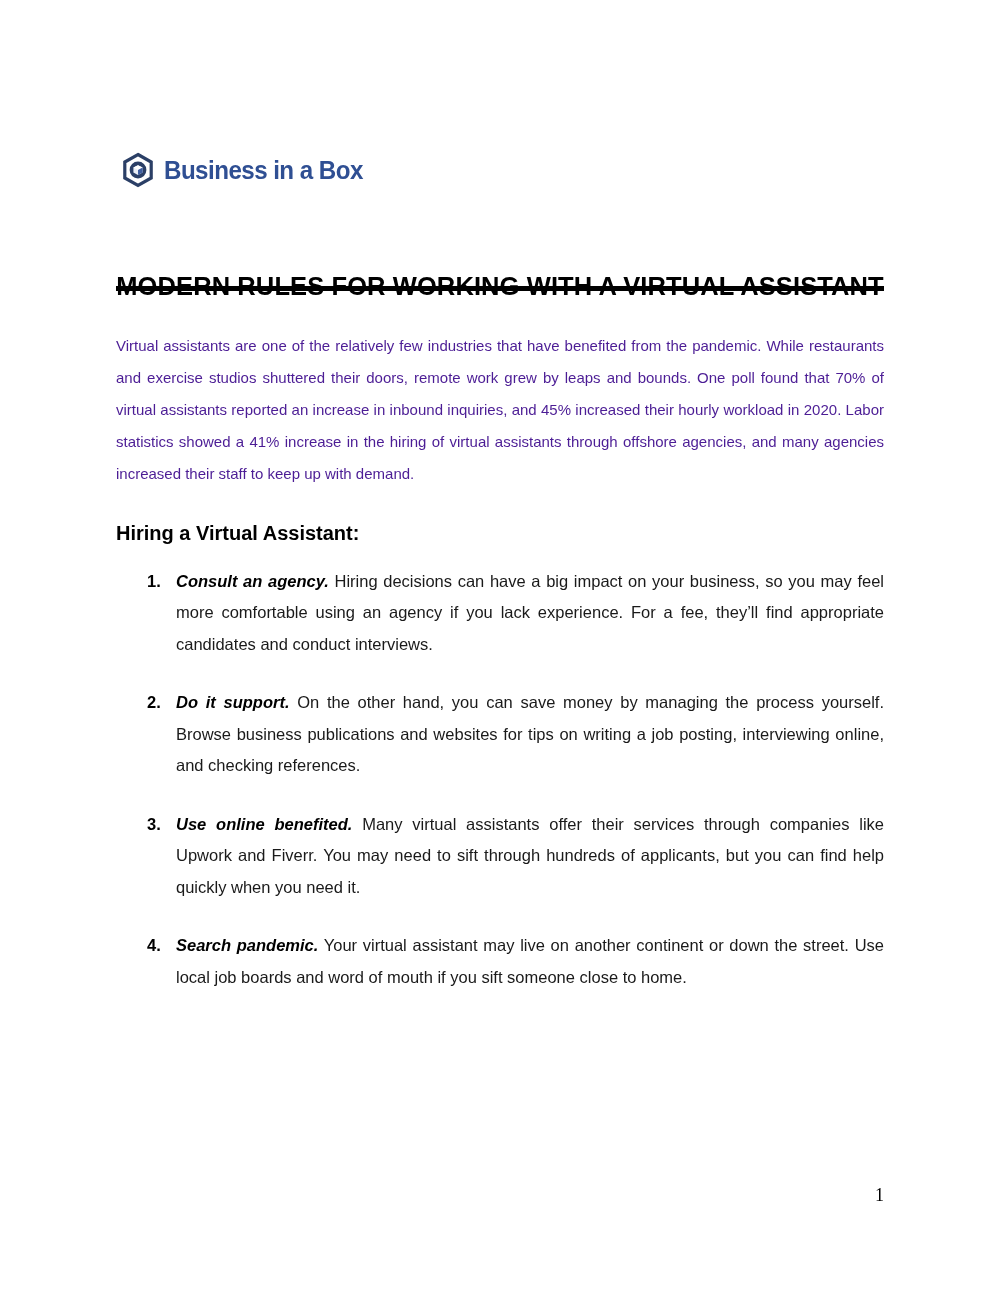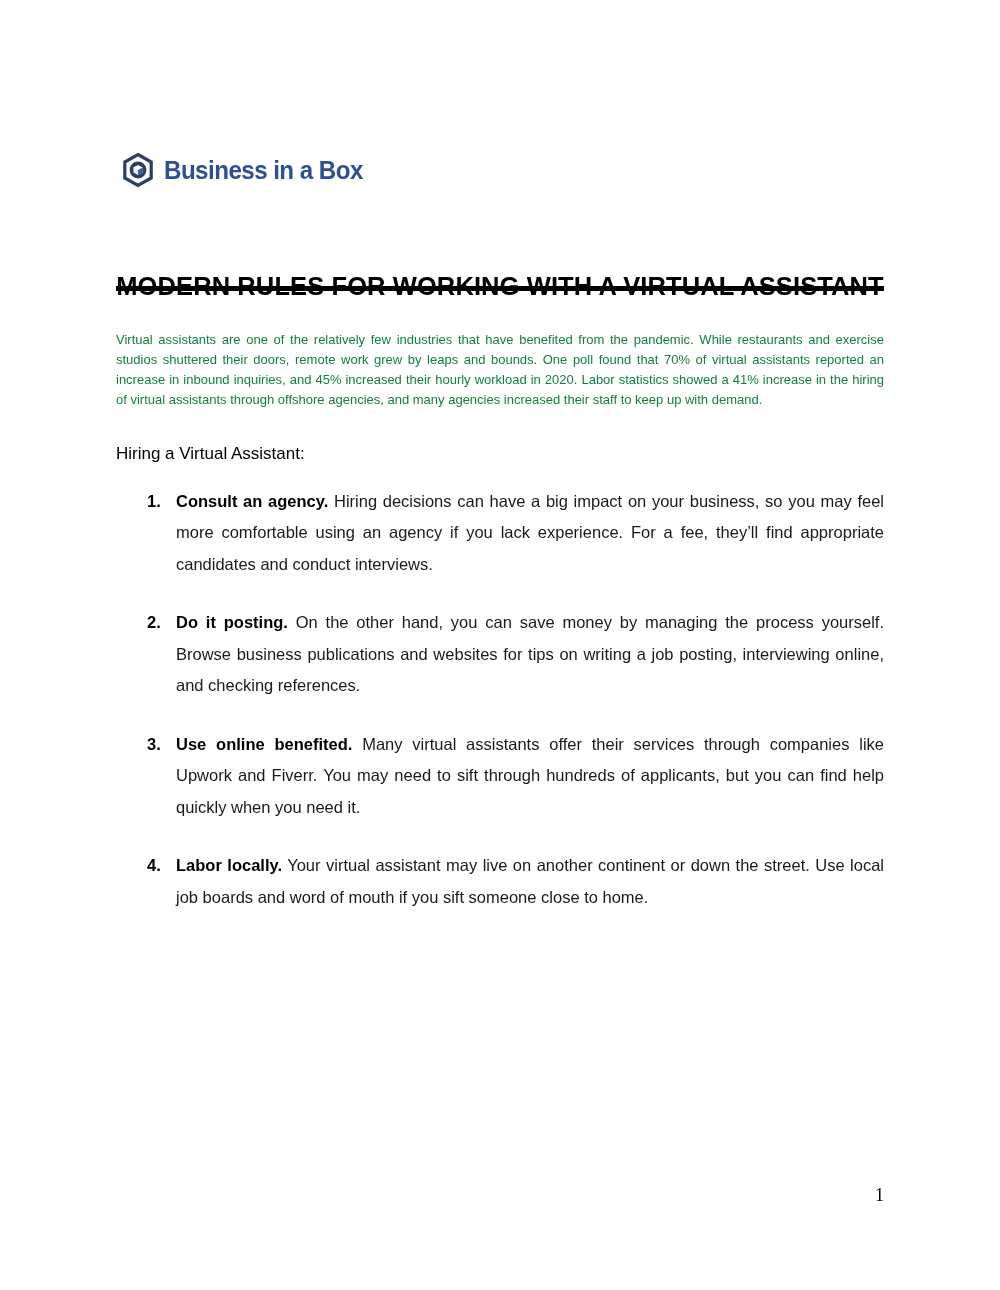--- a/index.html
+++ b/index.html
@@ -75,32 +75,32 @@
 
   
   .content {
     position: absolute;
     left: 116px;
     top: 330px;
     width: 768px;
   }
   p.para {
     margin: 0 0 28px 0;
-    font-size: 13px;
-    line-height: 20px;
+    font-size: 15px;
+    line-height: 32px;
     text-align: justify;
     text-justify: inter-word;
-    color: #15803d;
+    color: #4c1d95;
   }
   p.para:last-child { margin-bottom: 0; }
 
   .section-head {
     margin: 18px 0 16px 0;
-    font-size: 17px;
-    font-weight: normal;
+    font-size: 20px;
+    font-weight: bold;
     line-height: 31.5px;
     color: #000;
   }
 
   ol.rules {
     margin: 0;
     padding: 0;
     list-style: none;
     counter-reset: rule;
   }
@@ -121,20 +121,21 @@
     left: 31px;
     top: 0;
     font-weight: bold;
     font-size: 16.5px;
     line-height: 31.5px;
     color: #000;
   }
   ol.rules > li .lead {
     font-weight: bold;
     color: #000;
+    font-style: italic;
   }
 
   
   .page-number {
     position: absolute;
     left: 0;
     top: 1185px;
     width: 884px;
     text-align: right;
     font-family: "Liberation Serif", serif;
@@ -165,27 +166,27 @@
 
     <p class="para">Virtual assistants are one of the relatively few industries that have benefited from the pandemic. While restaurants and exercise studios shuttered their doors, remote work grew by leaps and bounds. One poll found that 70% of virtual assistants reported an increase in inbound inquiries, and 45% increased their hourly workload in 2020. Labor statistics showed a 41% increase in the hiring of virtual assistants through offshore agencies, and many agencies increased their staff to keep up with demand.</p>
 
     <p class="section-head">Hiring a Virtual Assistant:</p>
 
     <ol class="rules">
       <li>
         <span class="marker">1.</span><span class="lead">Consult an agency.</span><span> Hiring decisions can have a big impact on your business, so you may feel more comfortable using an agency if you lack experience. For a fee, they’ll find appropriate candidates and conduct interviews.</span>
       </li>
       <li>
-        <span class="marker">2.</span><span class="lead">Do it posting.</span><span> On the other hand, you can save money by managing the process yourself. Browse business publications and websites for tips on writing a job posting, interviewing online, and checking references.</span>
+        <span class="marker">2.</span><span class="lead">Do it support.</span><span> On the other hand, you can save money by managing the process yourself. Browse business publications and websites for tips on writing a job posting, interviewing online, and checking references.</span>
       </li>
       <li>
         <span class="marker">3.</span><span class="lead">Use online benefited.</span><span> Many virtual assistants offer their services through companies like Upwork and Fiverr. You may need to sift through hundreds of applicants, but you can find help quickly when you need it.</span>
       </li>
       <li>
-        <span class="marker">4.</span><span class="lead">Labor locally.</span><span> Your virtual assistant may live on another continent or down the street. Use local job boards and word of mouth if you sift someone close to home.</span>
+        <span class="marker">4.</span><span class="lead">Search pandemic.</span><span> Your virtual assistant may live on another continent or down the street. Use local job boards and word of mouth if you sift someone close to home.</span>
       </li>
     </ol>
 
   </div>
 
   <div class="page-number">1</div>
 
 </div>
 
 </body></html>

